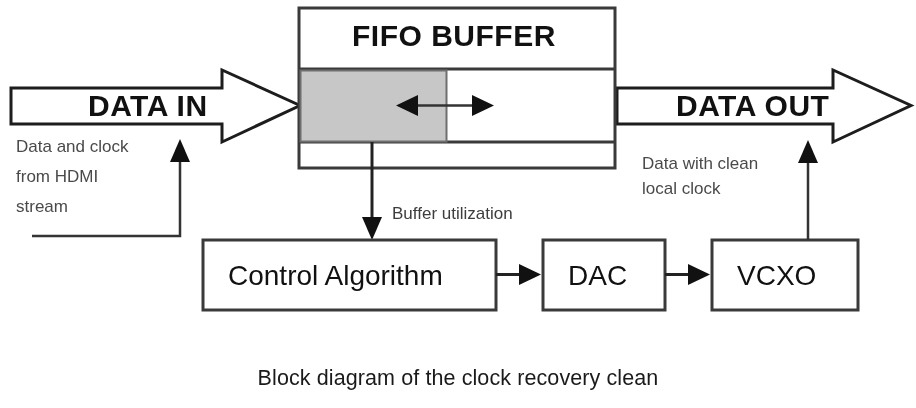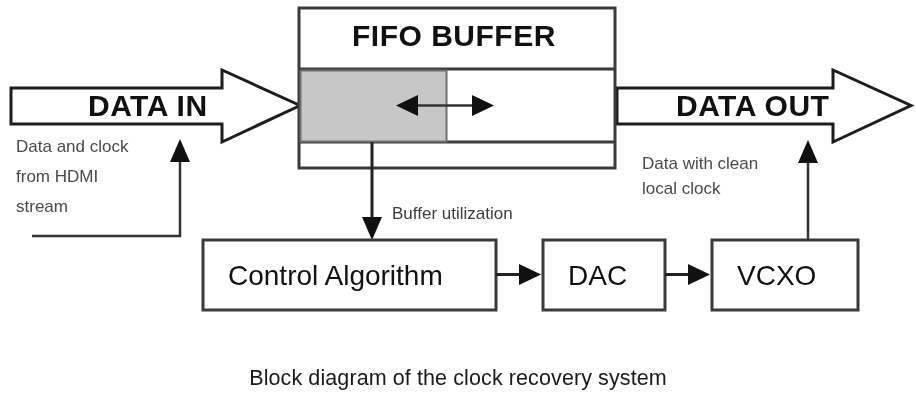--- a/index.html
+++ b/index.html
@@ -164,16 +164,16 @@
     <text class="label-note" x="16" y="152">Data and clock</text>
     <text class="label-note" x="16" y="182">from HDMI</text>
     <text class="label-note" x="16" y="212">stream</text>
 
     <text class="label-note" x="642" y="169">Data with clean</text>
     <text class="label-note" x="642" y="194">local clock</text>
 
   </svg>
 
   <div class="caption-wrap">
-    <span>Block diagram of the clock recovery system</span>
+    <span>Block diagram of the clock recovery clean</span>
   </div>
 
 </div>
 
 </body></html>

